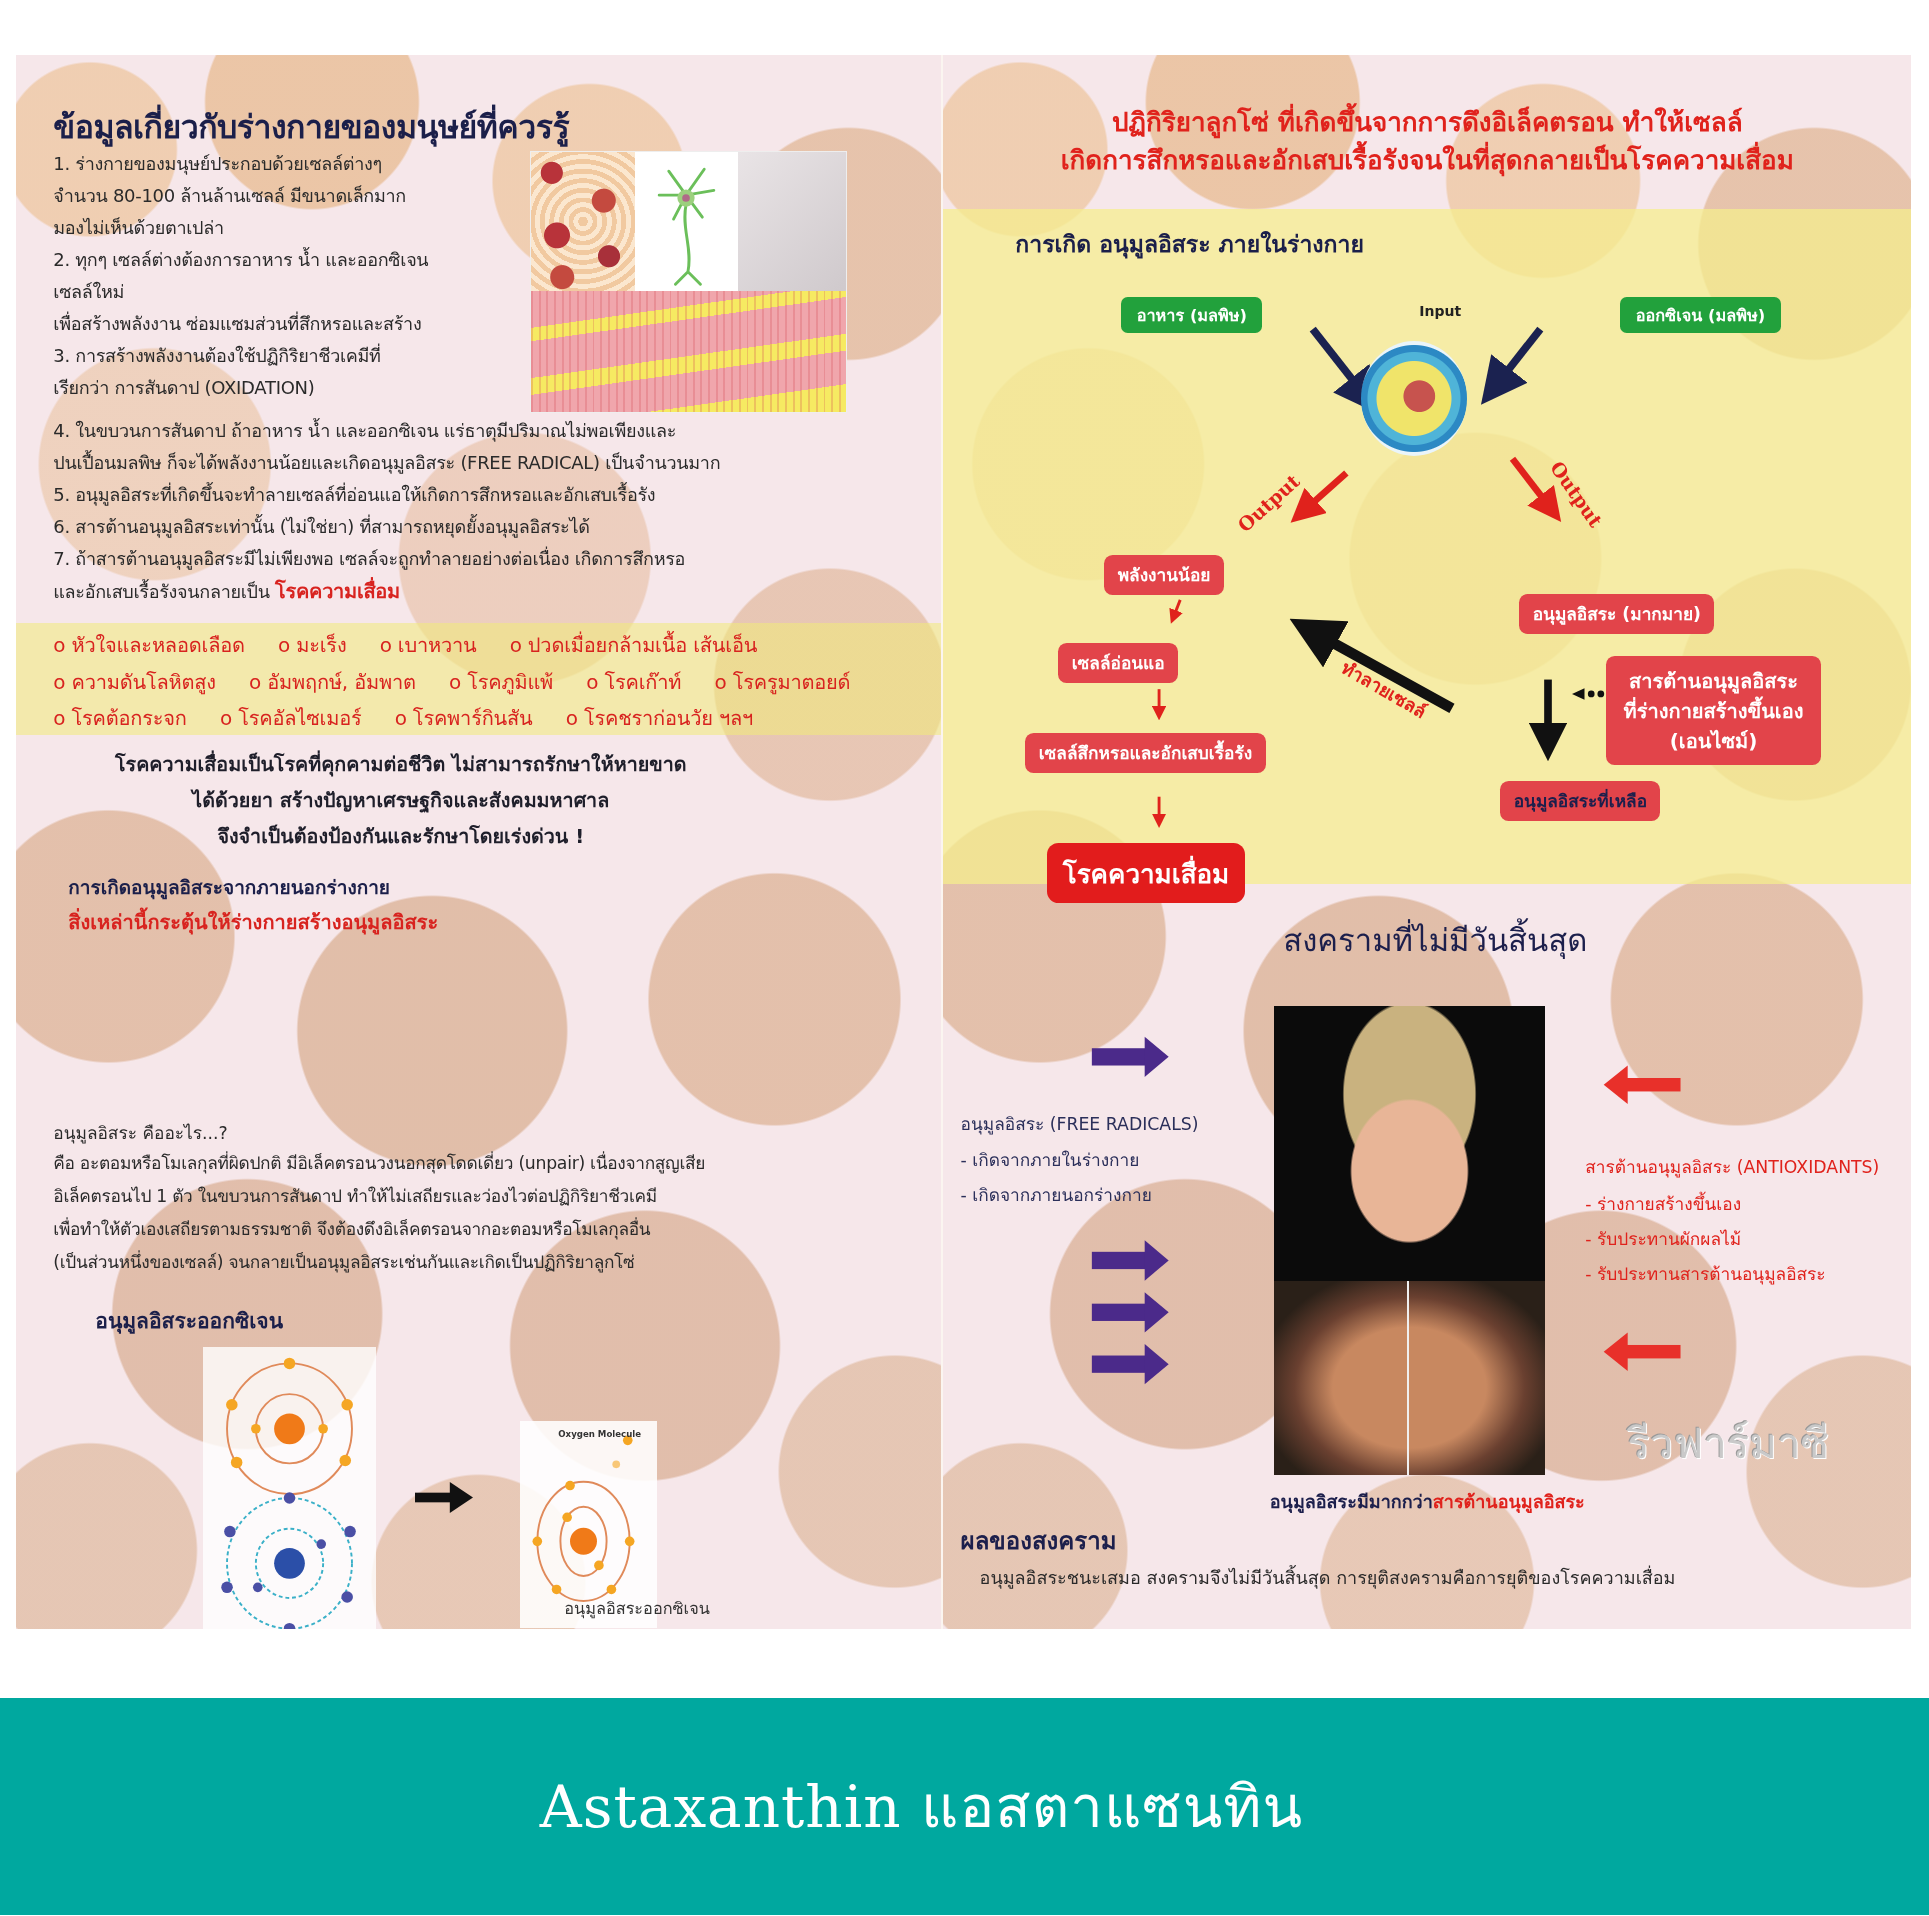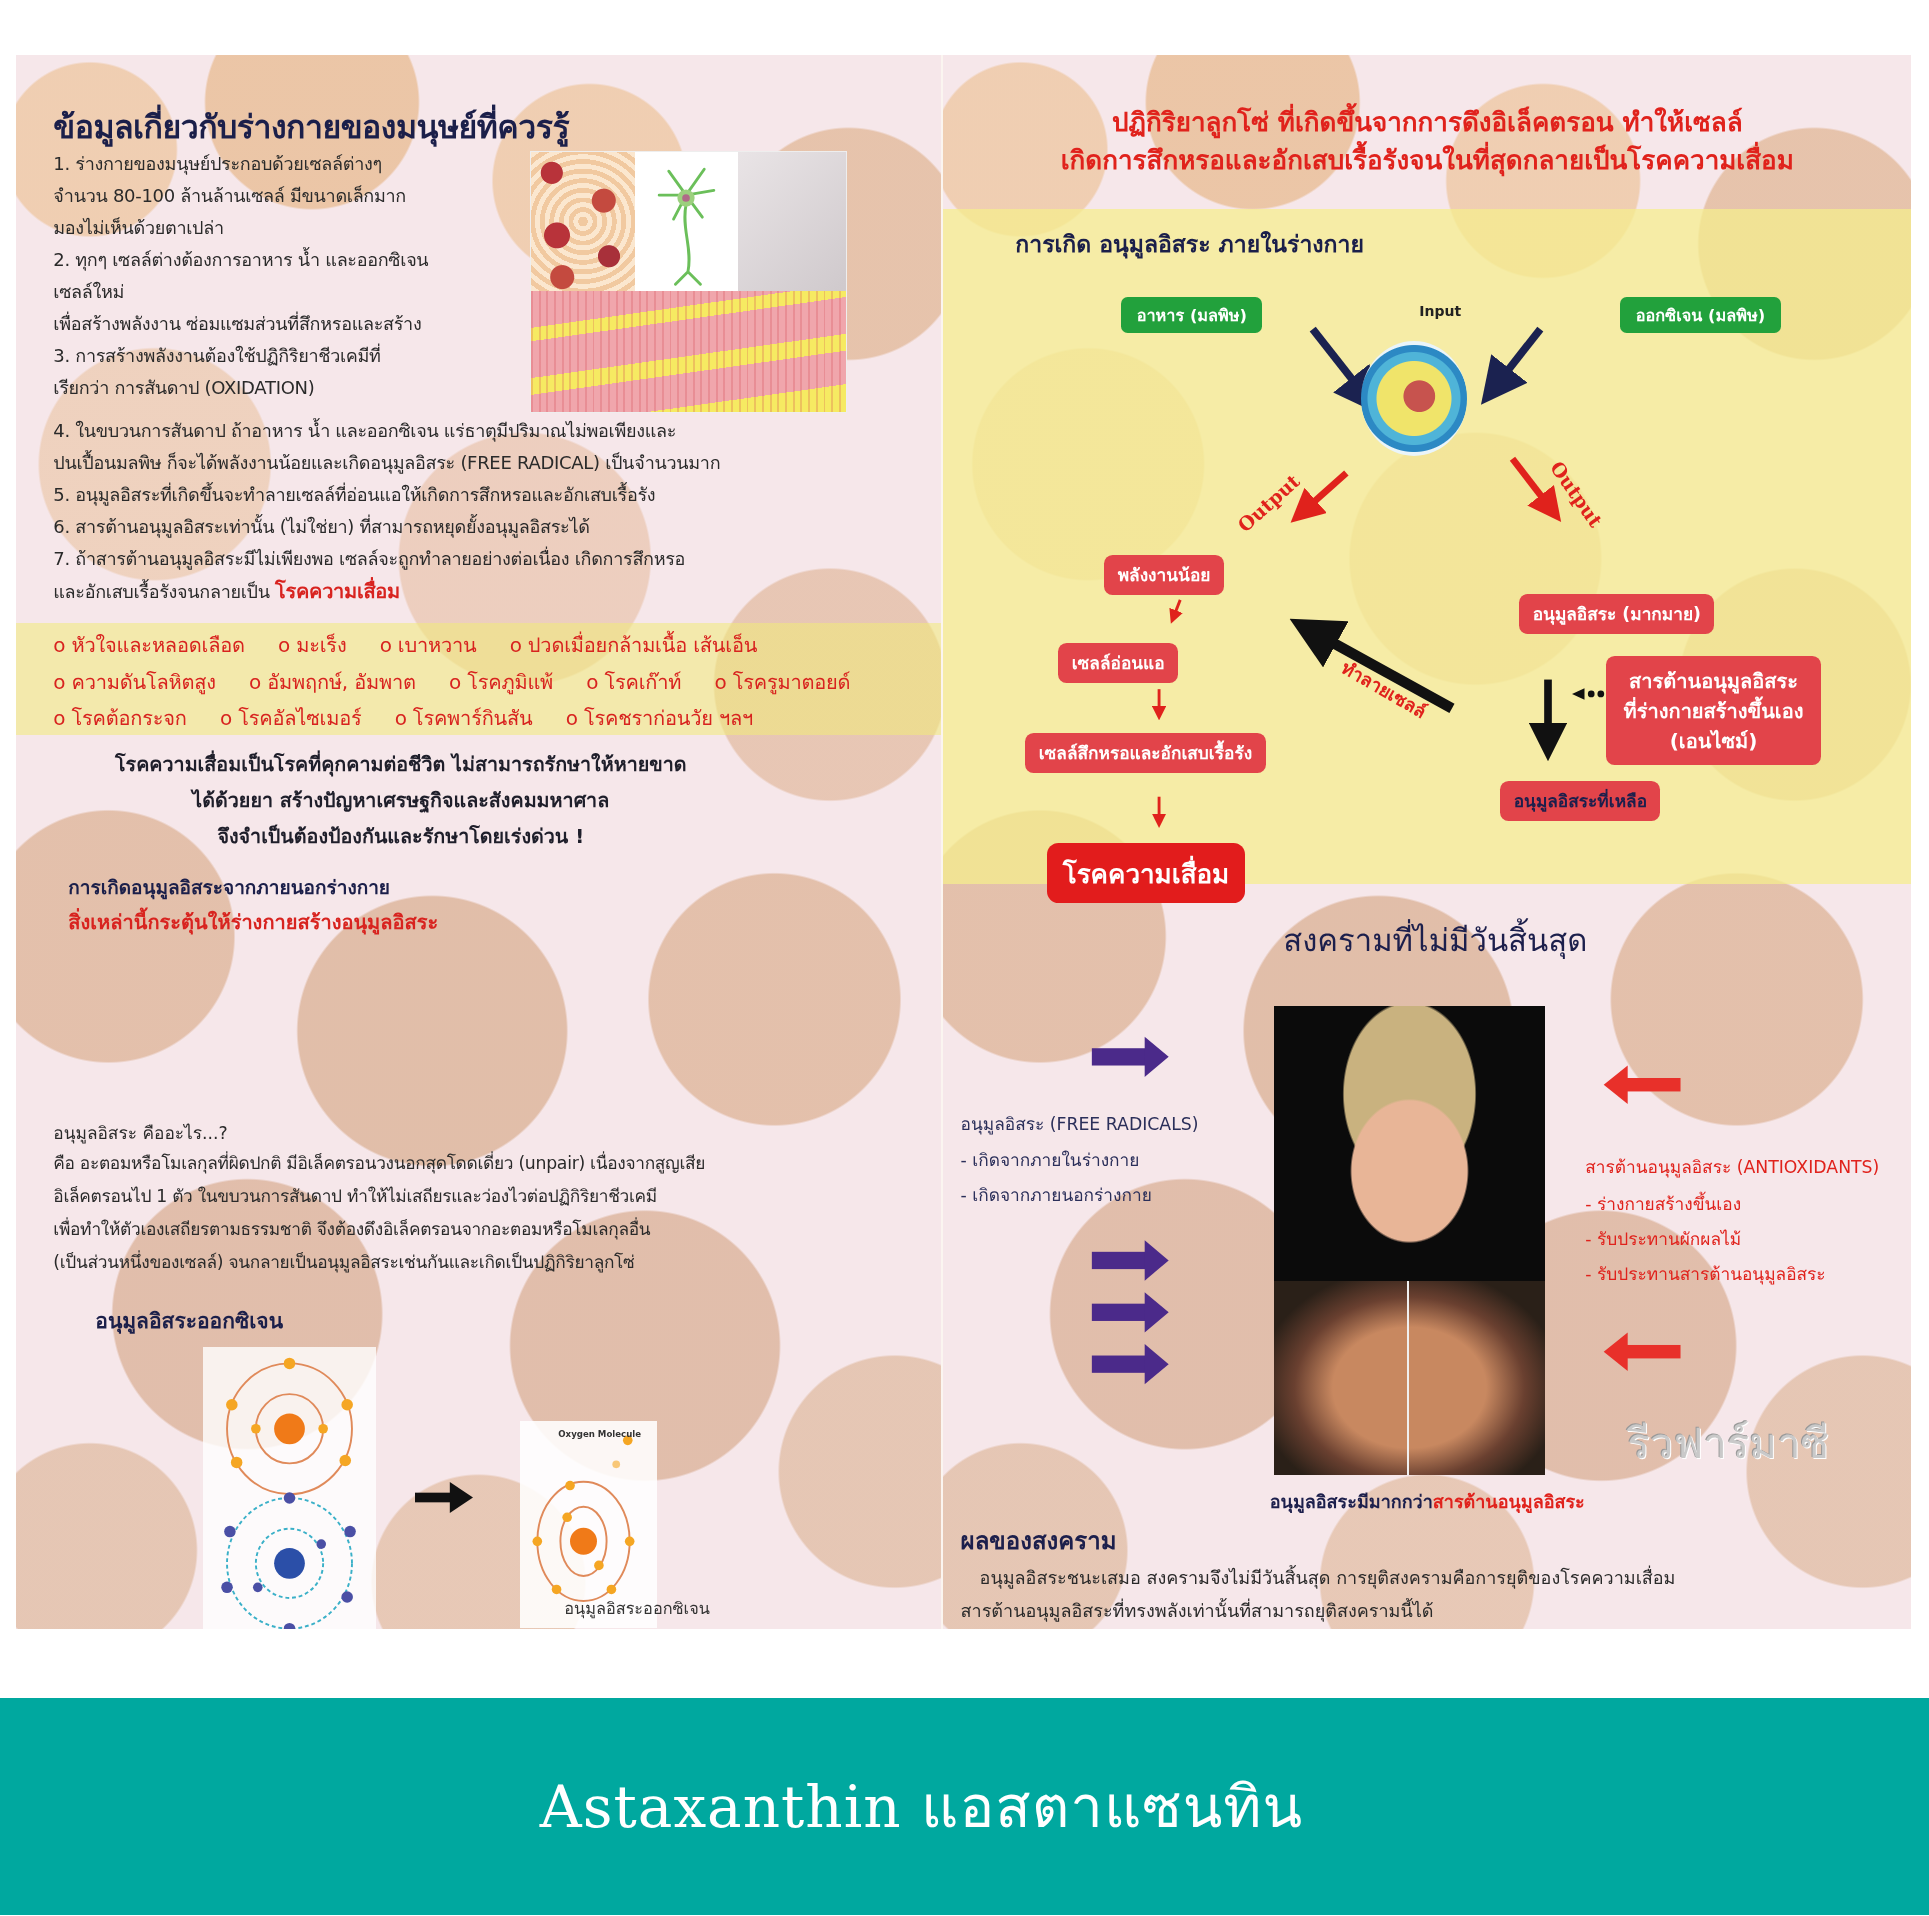--- a/index.html
+++ b/index.html
@@ -365,21 +365,20 @@
 
     <div class="abs watermark">รีวฟาร์มาซี</div>
 
     <div class="abs summary">
       <span class="a">อนุมูลอิสระมีมากกว่า</span><span class="b">สารต้านอนุมูลอิสระ</span>
     </div>
 
     <div class="abs result-head">ผลของสงคราม</div>
     <div class="abs result-p">
       <div>อนุมูลอิสระชนะเสมอ สงครามจึงไม่มีวันสิ้นสุด การยุติสงครามคือการยุติของโรคความเสื่อม</div>
-      <div style="text-indent:0">สารต้านอนุมูลอิสระที่ทรงพลังเท่านั้นที่สามารถยุติสงครามนี้ได้</div>
     </div>
   </div>
 </div>
 
 <div class="banner">
   <div class="banner-title">Astaxanthin แอสตาแซนทิน</div>
 </div>
 
 
 </body></html>

